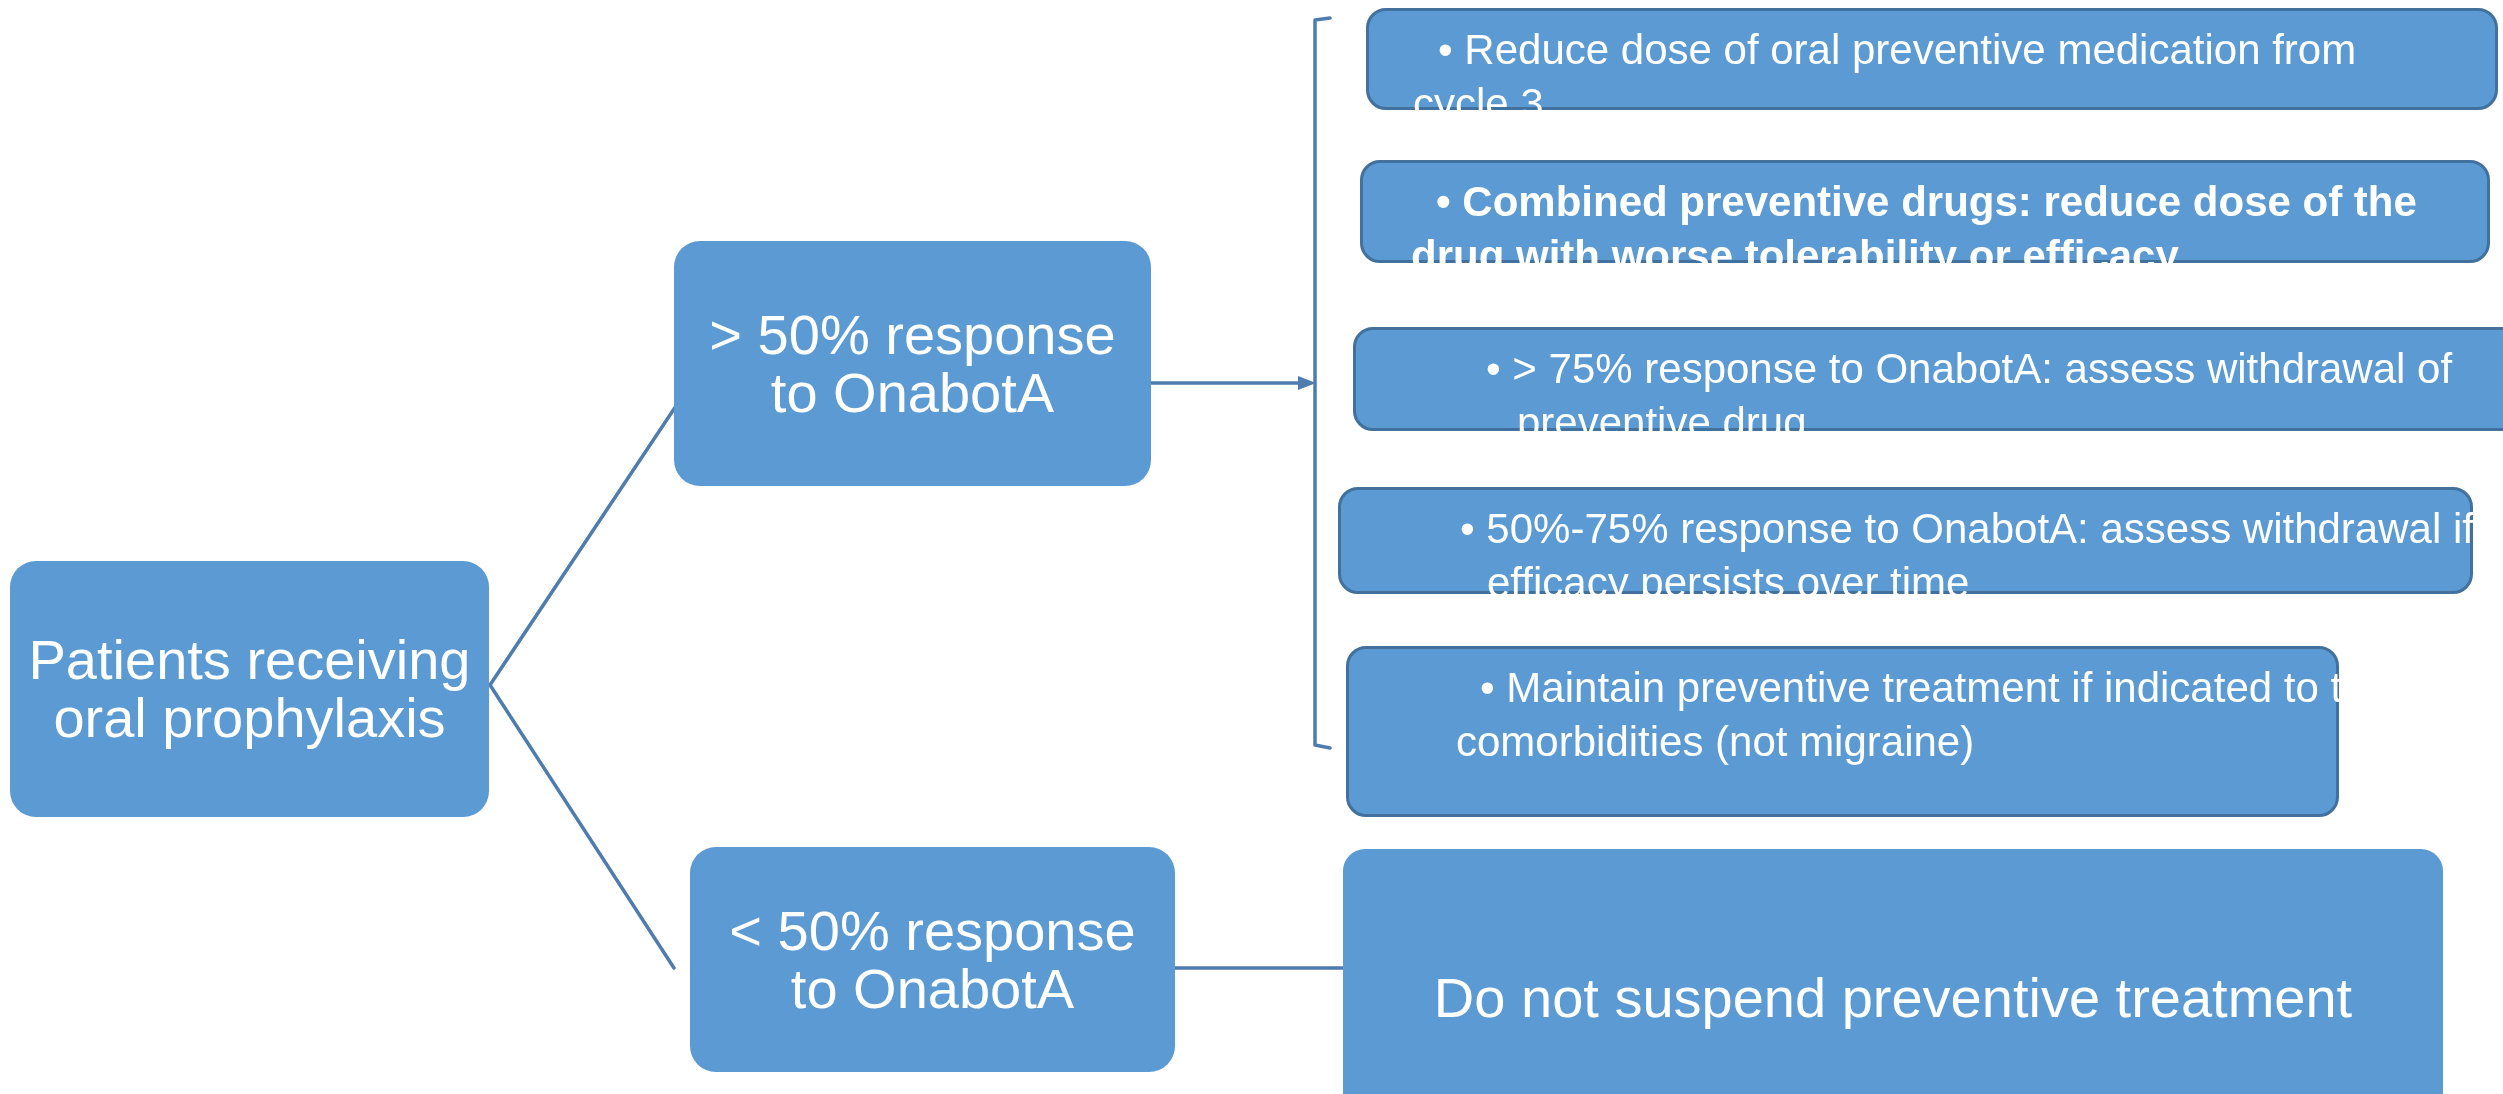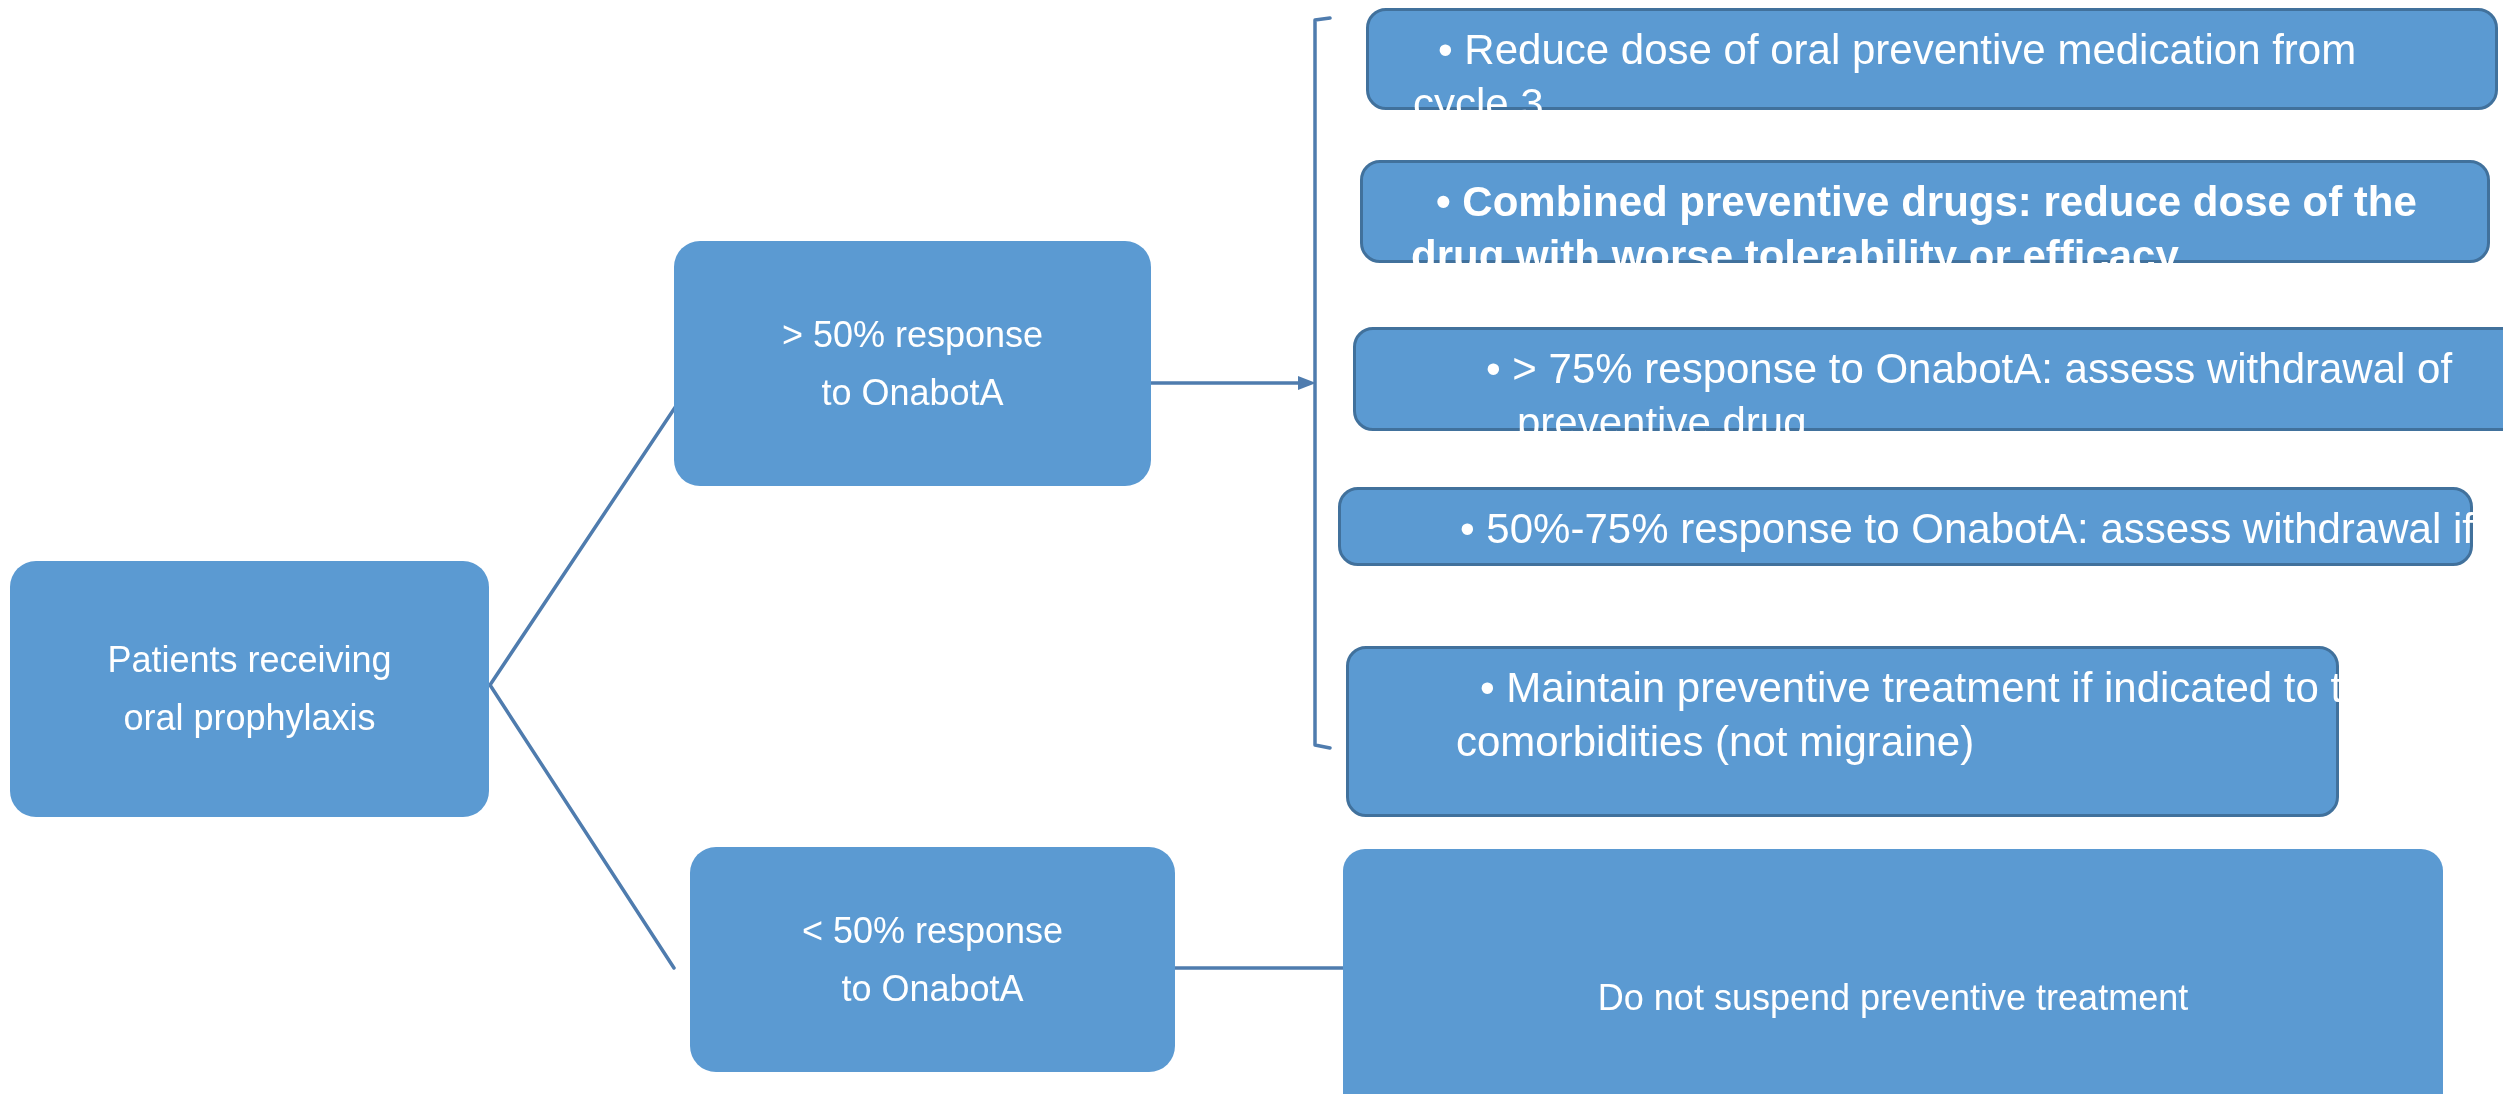--- a/index.html
+++ b/index.html
@@ -21,21 +21,21 @@
   .box.bordered {
     border: 3px solid var(--box-border, #41719C);
     border-radius: 20px;
     padding-left: 20px;
   }
   .centered {
     display: flex;
     align-items: center;
     justify-content: center;
     text-align: center;
-    font-size: 36px;
+    font-size: 56px;
     line-height: 58px;
     white-space: pre;
   }
   .bullet-text {
     font-size: 42px;
     line-height: 54px;
     white-space: pre;
     padding-top: 12px;
   }
   
@@ -101,21 +101,21 @@
   <div class="box bordered" id="outcome-2" style="left:1360px; top:160px; width:1130px; height:103px;font-weight:bold;">
     <div class="bullet-text">• Combined preventive drugs: reduce dose of the
 drug with worse tolerability or efficacy</div>
   </div>
 
   <div class="box bordered" id="outcome-3" style="left:1353px; top:327px; width:1324px; height:104px;">
     <div class="bullet-text">• &gt; 75% response to OnabotA: assess withdrawal of
 preventive drug</div>
   </div>
 
-  <div class="box bordered" id="outcome-4" style="left:1338px; top:487px; width:1135px; height:79px;">
+  <div class="box bordered" id="outcome-4" style="left:1338px; top:487px; width:1135px; height:107px;">
     <div class="bullet-text">• 50%-75% response to OnabotA: assess withdrawal if
 efficacy persists over time</div>
   </div>
 
   <div class="box bordered" id="outcome-5" style="left:1346px; top:646px; width:993px; height:171px;">
     <div class="bullet-text">• Maintain preventive treatment if indicated to treat
 comorbidities (not migraine)</div>
   </div>
 
   <div class="box plain centered" id="outcome-low" style="left:1343px; top:849px; width:1100px; height:297px; border-radius:22px;">

